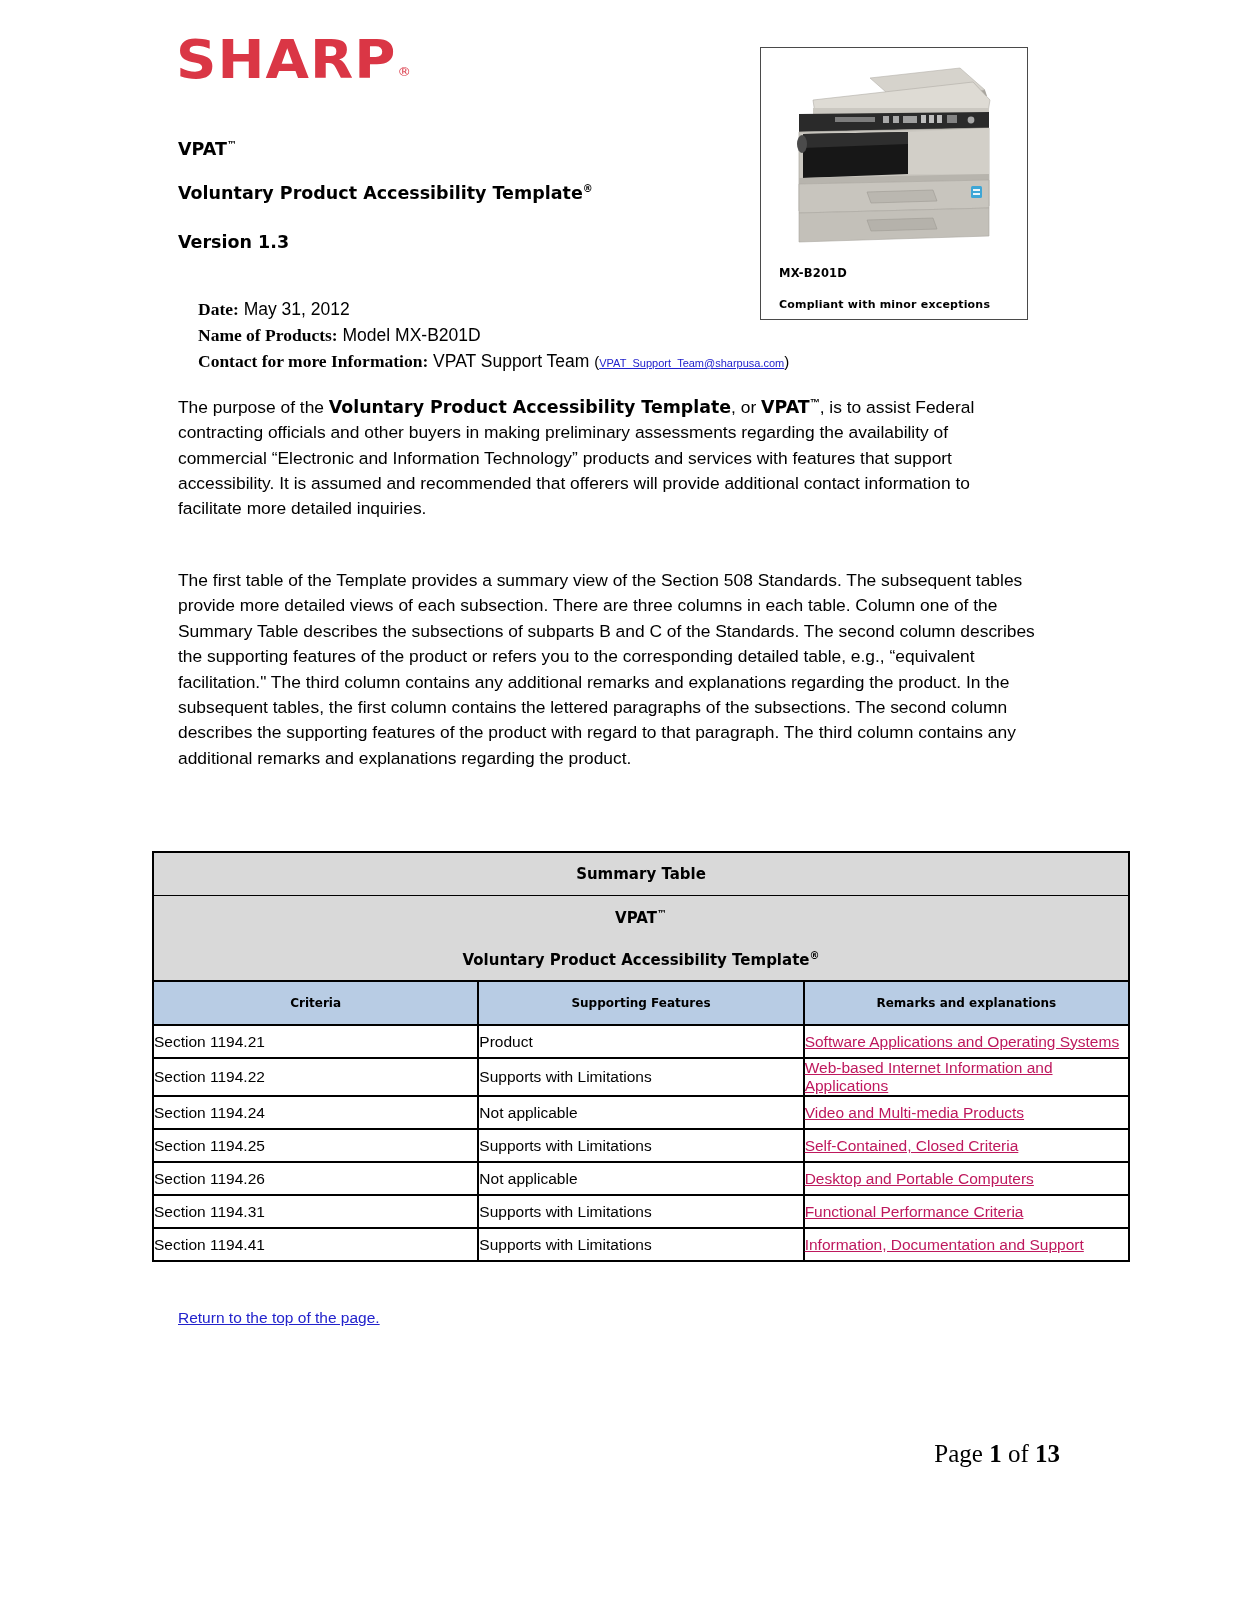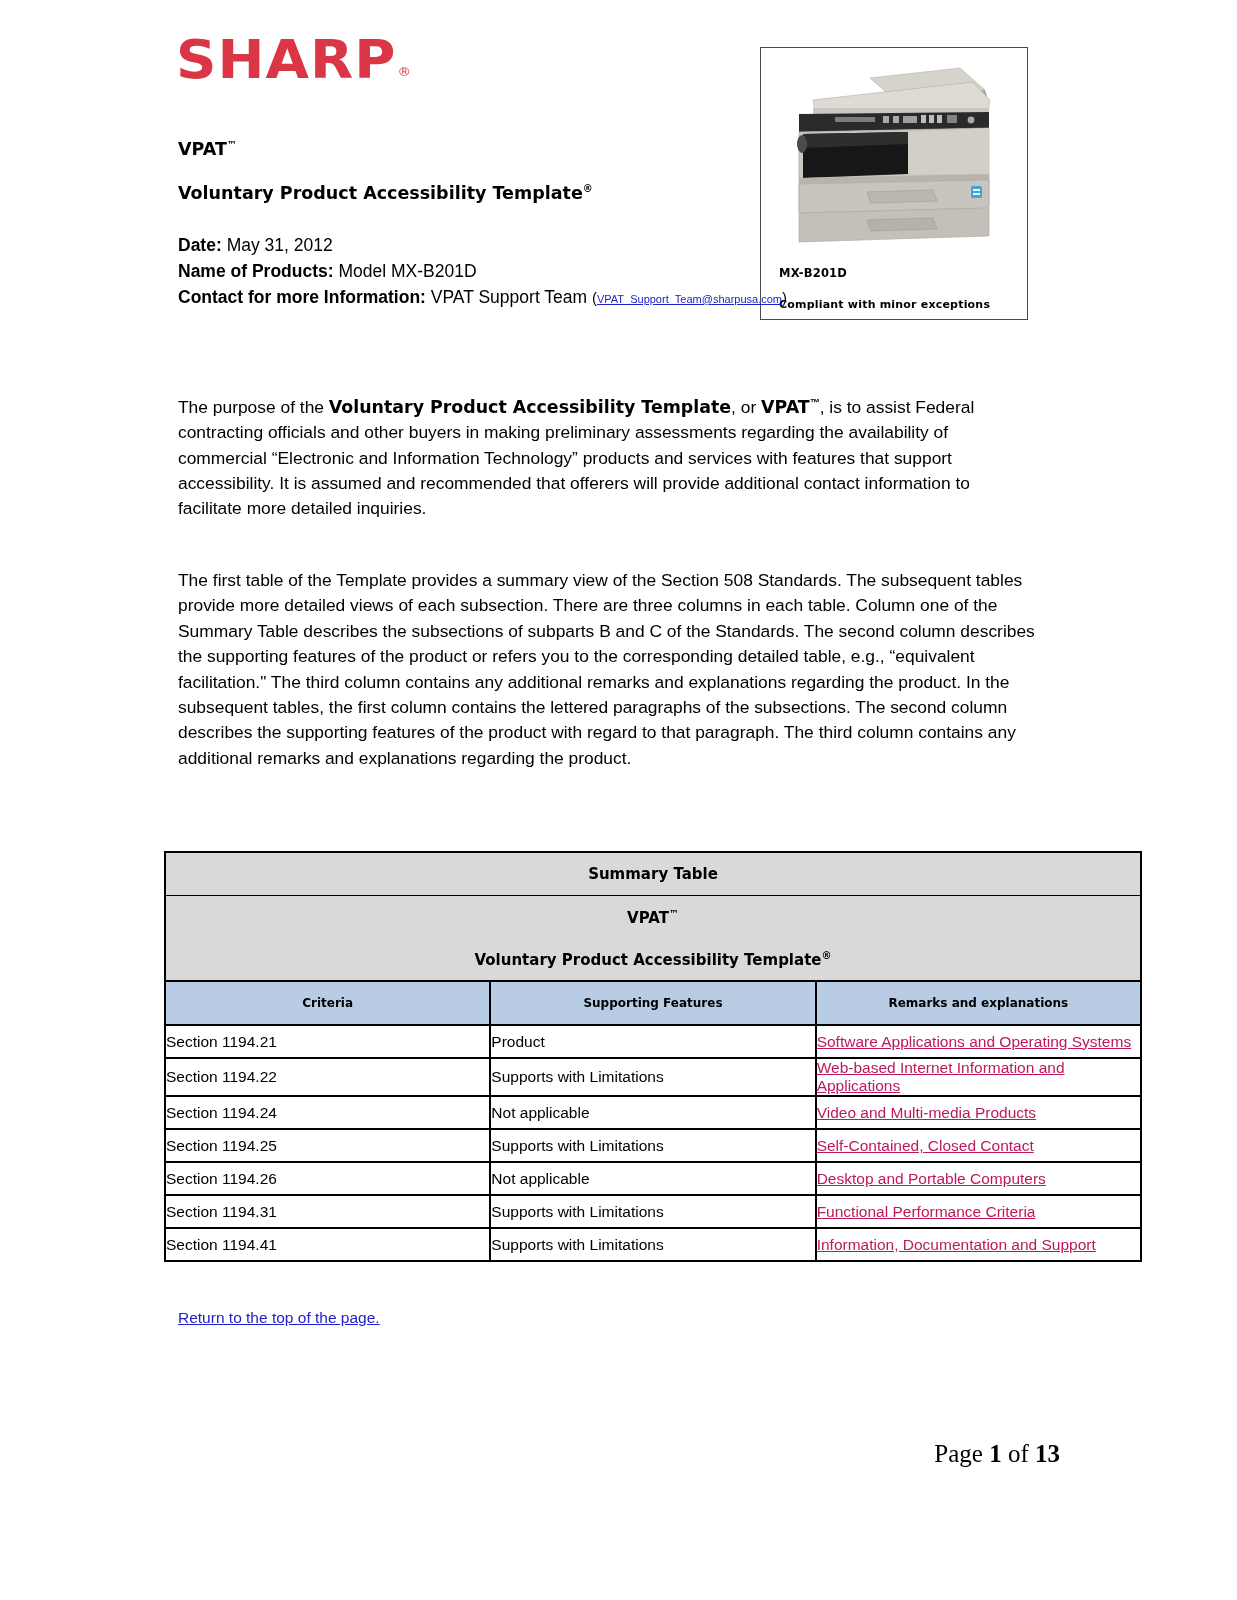--- a/index.html
+++ b/index.html
@@ -107,22 +107,23 @@
     font-weight: bold;
     font-size: 17.5px;
     margin-bottom: 44px;
   }
   .meta-line {
     font-size: 17.5px;
     line-height: 26px;
     white-space: nowrap;
   }
   .meta-line b {
-    font-family: Liberation Sans, sans-serif;
-    font-weight: bold;
+    font-family: Liberation Serif, serif;
+    font-weight: bold;
+    margin-left: 20px;
   }
   .email-link {
     color: #2222cc;
     text-decoration: underline;
     font-size: 11px;
   }
   .paren { font-size: 15px; }
 
   
   .body-text {
@@ -136,21 +137,21 @@
   #para1 { top: 390px; }
   #para2 { top: 568px; }
   .body-text b {
     font-family: "DejaVu Sans", sans-serif;
     font-weight: bold;
   }
 
   
   .summary-table {
     position: absolute;
-    left: 164px;
+    left: 152px;
     top: 851px;
     width: 978px;
     border-collapse: collapse;
     table-layout: fixed;
   }
   .summary-table td {
     border: 1px solid #000000;
     padding: 0;
     vertical-align: middle;
   }
@@ -267,20 +268,21 @@
     <div class="product-caption product-model">MX-B201D</div>
     <div class="product-caption product-compliance">Compliant with minor exceptions</div>
   </div>
 
   <div class="doc-head">
     <div class="head-line"><span>VPAT</span><sup class="mark">™</sup></div>
     <div class="head-line"><span>Voluntary Product Accessibility Template</span><sup class="mark">®</sup></div>
   </div>
 
   <div class="meta-block">
+    <div class="meta-version">Version 1.3</div>
     <div class="meta-line"><b>Date:</b> <span>May 31, 2012</span></div>
     <div class="meta-line"><b>Name of Products:</b> <span>Model MX-B201D</span></div>
     <div class="meta-line"><b>Contact for more Information:</b> <span>VPAT Support Team</span> <span class="paren">(</span><a class="email-link" href="#">VPAT_Support_Team@sharpusa.com</a><span class="paren">)</span></div>
   </div>
 
   <div class="body-text" id="para1"><span>The purpose of the </span><b>Voluntary Product Accessibility Template</b><span>, or </span><b>VPAT</b><sup class="mark">™</sup><span>, is to assist Federal contracting officials and other buyers in making preliminary assessments regarding the availability of commercial “Electronic and Information Technology” products and services with features that support accessibility.  It is assumed and recommended that offerers will provide additional contact information to facilitate more detailed inquiries.</span></div>
 
   <div class="body-text" id="para2">The first table of the Template provides a summary view of the Section 508 Standards.  The subsequent tables provide more detailed views of each subsection.  There are three columns in each table.  Column one of the Summary Table describes the subsections of subparts B and C of the Standards.  The second column describes the supporting features of the product or refers you to the corresponding detailed table, e.g., “equivalent facilitation."  The third column contains any additional remarks and explanations regarding the product.  In the subsequent tables, the first column contains the lettered paragraphs of the subsections.  The second column describes the supporting features of the product with regard to that paragraph.  The third column contains any additional remarks and explanations regarding the product.</div>
 
   <table class="summary-table">
@@ -311,21 +313,21 @@
         <td class="data-cell"><a class="cell-link" href="#">Web-based Internet Information and Applications</a></td>
       </tr>
       <tr>
         <td class="data-cell criteria">Section 1194.24</td>
         <td class="data-cell support">Not applicable</td>
         <td class="data-cell"><a class="cell-link" href="#">Video and Multi-media Products</a></td>
       </tr>
       <tr>
         <td class="data-cell criteria">Section 1194.25</td>
         <td class="data-cell support">Supports with Limitations</td>
-        <td class="data-cell"><a class="cell-link" href="#">Self-Contained, Closed Contact</a></td>
+        <td class="data-cell"><a class="cell-link" href="#">Self-Contained, Closed Criteria</a></td>
       </tr>
       <tr>
         <td class="data-cell criteria">Section 1194.26</td>
         <td class="data-cell support">Not applicable</td>
         <td class="data-cell"><a class="cell-link" href="#">Desktop and Portable Computers</a></td>
       </tr>
       <tr>
         <td class="data-cell criteria">Section 1194.31</td>
         <td class="data-cell support">Supports with Limitations</td>
         <td class="data-cell"><a class="cell-link" href="#">Functional Performance Criteria</a></td>

